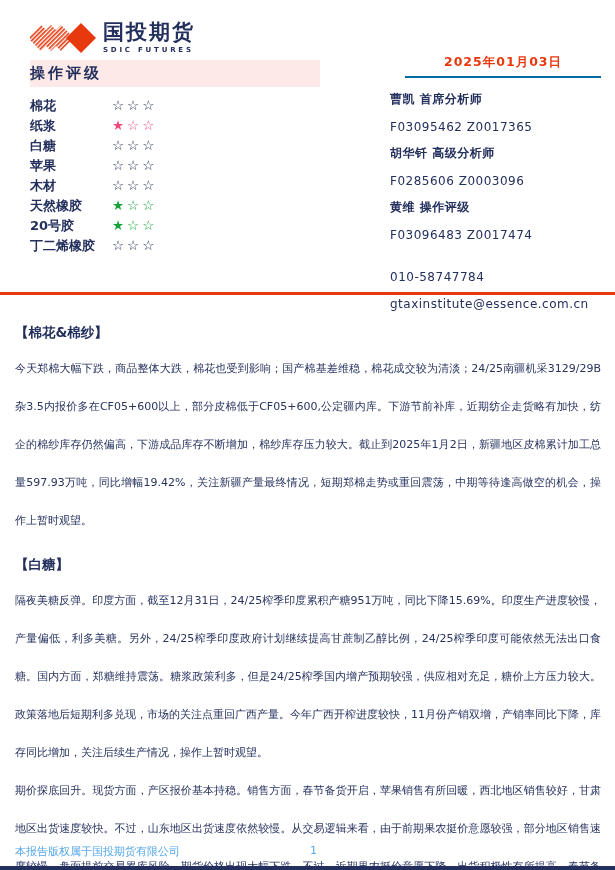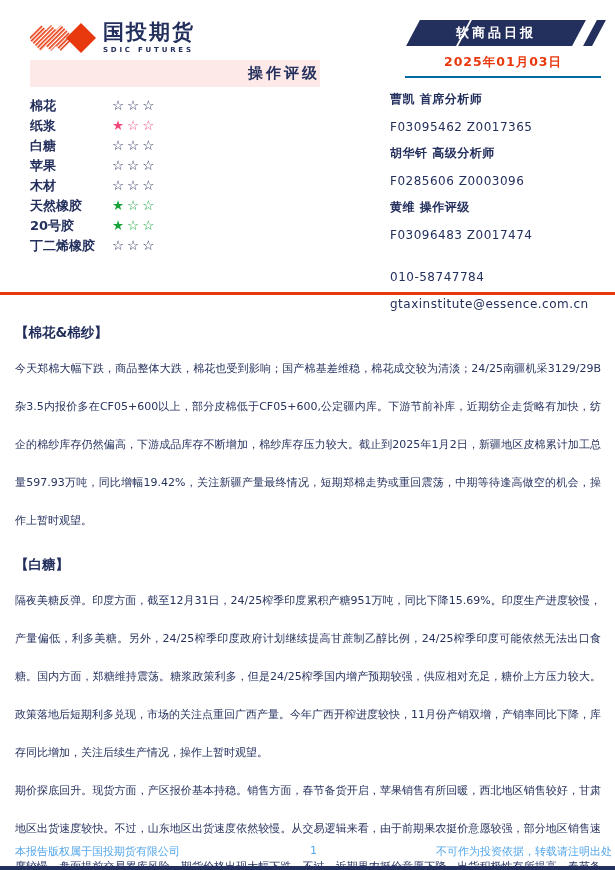--- a/index.html
+++ b/index.html
@@ -16,21 +16,21 @@
   .banner-main{position:absolute;left:8px;top:0;width:166px;height:26px;background:#232f5c;transform:skewX(-28deg);}
   .banner-slash{position:absolute;left:58px;top:0;width:2px;height:26px;background:#ffffff;transform:skewX(-28deg);}
   .banner-frag{position:absolute;right:2px;top:0;width:9px;height:26px;background:#232f5c;transform:skewX(-28deg);}
   .banner-title{position:absolute;left:8px;top:0;width:166px;height:26px;display:flex;align-items:center;justify-content:center;
                 color:#ffffff;font-size:13px;font-weight:bold;letter-spacing:3px;}
   .date-row{position:absolute;top:54px;left:405px;width:196px;text-align:center;color:#e8380d;
             font-size:12.5px;font-weight:bold;letter-spacing:1px;padding-bottom:5px;border-bottom:2px solid #0369a1;}
 
   
   .rating-panel{position:absolute;top:60px;left:30px;width:290px;}
-  .rating-title{background:#fdeae8;color:#232f5c;font-weight:bold;font-size:15px;text-align:right;
+  .rating-title{background:#fdeae8;color:#232f5c;font-weight:bold;font-size:15px;text-align:left;
                 padding:4px 0;letter-spacing:3px;}
   .rating-list{margin-top:9px;}
   .rating-row{display:flex;align-items:center;height:20px;}
   .rating-name{min-width:82px;font-weight:bold;font-size:13px;color:#232f5c;}
   .rating-stars{font-size:13.5px;letter-spacing:3px;line-height:1;}
 
   
   .analysts{position:absolute;top:86px;left:390px;width:215px;font-size:12px;}
   .a-line{height:27px;display:flex;align-items:center;letter-spacing:0.5px;}
   .a-name{font-weight:bold;}
@@ -69,26 +69,20 @@
       <polygon points="21,5 34,18 21,31 8,18" fill="url(#hh)"></polygon>
       <polygon points="31,5 44,18 31,31 18,18" fill="url(#hh)"></polygon>
       <polygon points="51,3 66,18 51,33 36,18" fill="#e8380d"></polygon>
     </svg>
     <div class="logo-text">
       <span class="logo-cn">国投期货</span>
       <span class="logo-en">SDIC FUTURES</span>
     </div>
   </div>
 
-  <div class="banner-wrap">
-    <div class="banner-main"></div>
-    <div class="banner-slash"></div>
-    <div class="banner-frag"></div>
-    <div class="banner-title">软商品日报</div>
-  </div>
   <div class="date-row">2025年01月03日</div>
 
   <div class="rating-panel">
     <div class="rating-title">操作评级</div>
     <div class="rating-list">
       <div class="rating-row">
         <span class="rating-name">棉花</span>
         <span class="rating-stars" style="color: rgb(35, 47, 92);">☆☆☆</span>
       </div>
       <div class="rating-row">
@@ -147,17 +141,16 @@
       <div class="section-body">隔夜美糖反弹。印度方面，截至12月31日，24/25榨季印度累积产糖951万吨，同比下降15.69%。印度生产进度较慢，产量偏低，利多美糖。另外，24/25榨季印度政府计划继续提高甘蔗制乙醇比例，24/25榨季印度可能依然无法出口食糖。国内方面，郑糖维持震荡。糖浆政策利多，但是24/25榨季国内增产预期较强，供应相对充足，糖价上方压力较大。政策落地后短期利多兑现，市场的关注点重回广西产量。今年广西开榨进度较快，11月份产销双增，产销率同比下降，库存同比增加，关注后续生产情况，操作上暂时观望。</div>
     </div>
     <div class="section">
       <div class="section-body">期价探底回升。现货方面，产区报价基本持稳。销售方面，春节备货开启，苹果销售有所回暖，西北地区销售较好，甘肃地区出货速度较快。不过，山东地区出货速度依然较慢。从交易逻辑来看，由于前期果农挺价意愿较强，部分地区销售速度较慢，盘面提前交易累库风险，期货价格出现大幅下跌。不过，近期果农挺价意愿下降，出货积极性有所提高。春节备货开启，下游需求增加，苹果去库量有所增加。另外，今年苹果冷库库存同比下降，也对价格形成较强支撑。综合来看，预计短期价格维持震荡，关注春节备货力度和去库情况。</div>
     </div>
   </div>
 
   <div class="footer">
     <span class="footer-left">本报告版权属于国投期货有限公司</span>
     <span class="footer-page">1</span>
-    <span class="footer-right">不可作为投资依据，转载请注明出处</span>
   </div>
   <div class="bottom-bar"></div>
 
 </div>
 
 </body></html>

